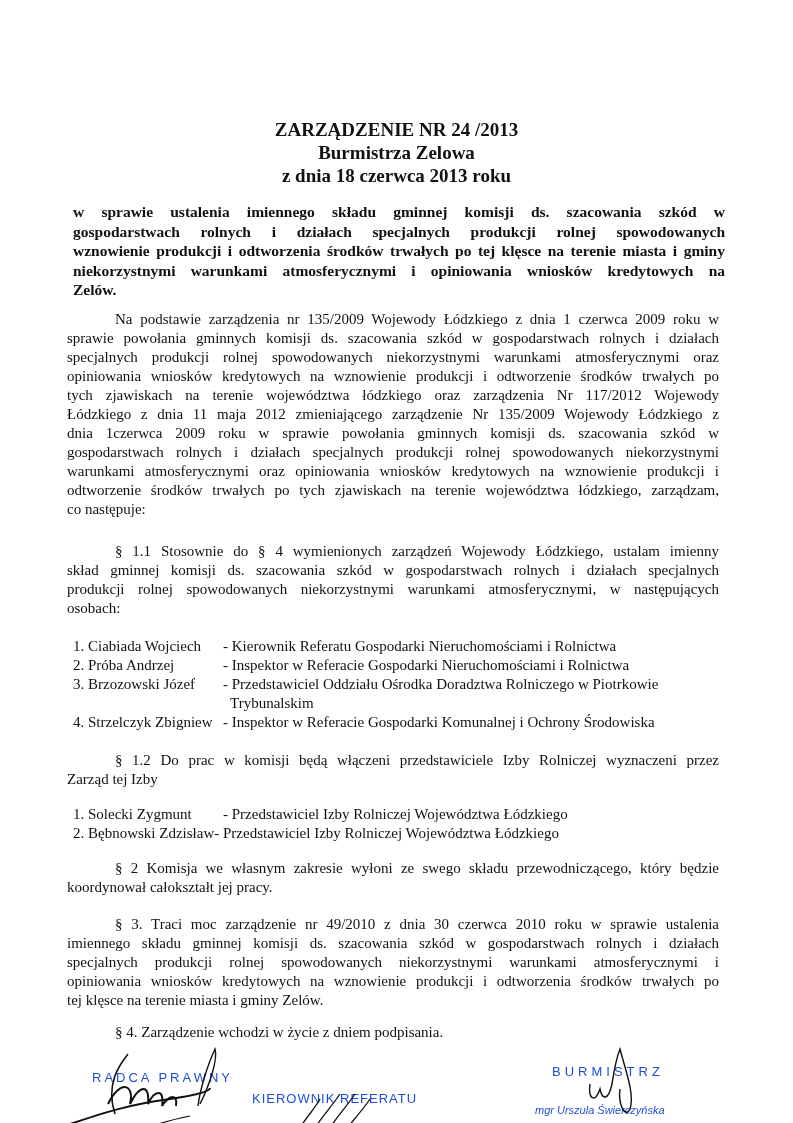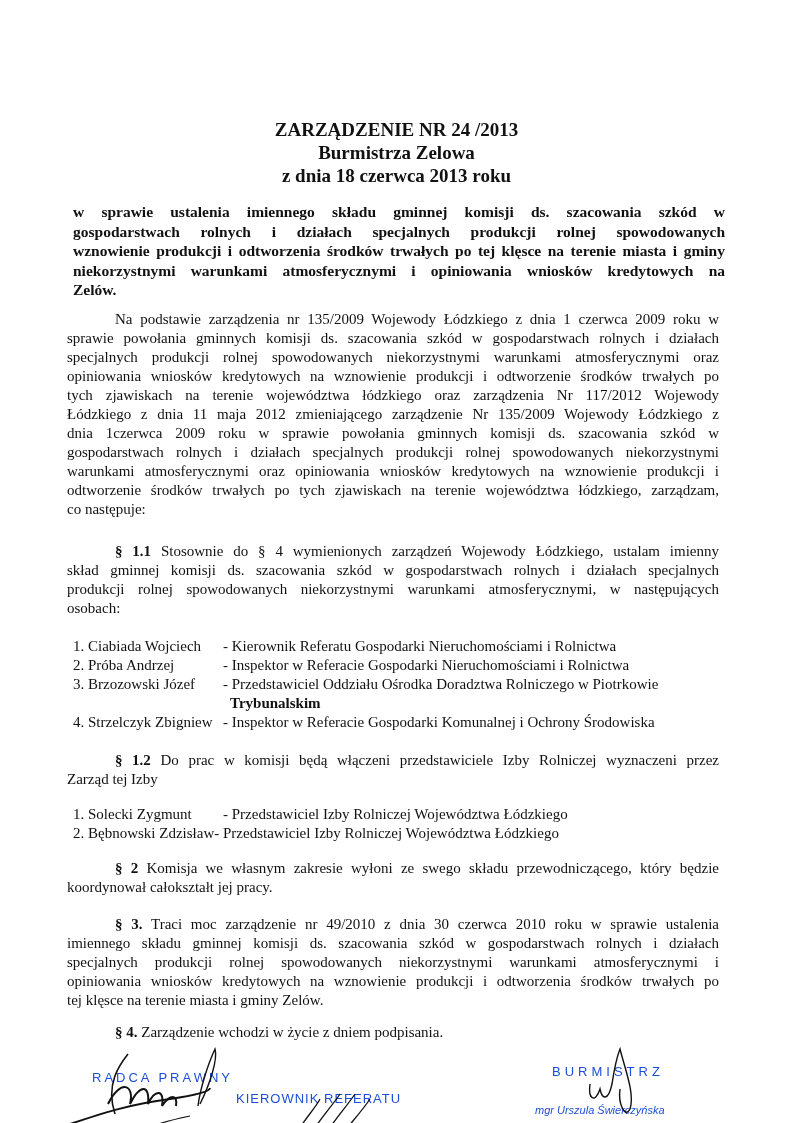--- a/index.html
+++ b/index.html
@@ -7,26 +7,26 @@
          font-family: "Liberation Serif", "DejaVu Serif", serif; color: #111; }
   .page { position: absolute; left: 0; top: 0; width: 644px; height: 1123px; margin-top: 44px; }
   .title { position: absolute; left: 0; width: 793px; text-align: center;
            font-weight: bold; font-size: 19px; line-height: 23px; }
   .subject { position: absolute; left: 73px; width: 652px; font-weight: bold;
              font-size: 15.5px; line-height: 19.5px; }
   .line { display: block; white-space: nowrap; }
   .just { text-align: justify; text-align-last: justify; white-space: normal; }
   .para { position: absolute; left: 67px; width: 652px; font-size: 15px; line-height: 19px; }
   .indent { padding-left: 48px; }
-  .bold { font-weight: bold; }
+  .bold { font-weight: normal; }
   .list { position: absolute; left: 73px; width: 660px; font-size: 15px; line-height: 19px; }
   .row { display: flex; white-space: nowrap; }
   .row .name { width: 150px; flex: none; }
   .row .role { flex: none; }
-  .row.cont .role { padding-left: 157px; font-weight: bold; }
+  .row.cont .role { padding-left: 157px; }
   .sig { position: absolute; font-family: "Liberation Sans", "DejaVu Sans", sans-serif;
          color: #1d4ed8; white-space: nowrap; }
   .stamp-caps { font-size: 13px; letter-spacing: 3px; }
   .sig-name { font-style: italic; font-size: 11px; }
   svg.scribble { position: absolute; overflow: visible; }
 </style>
 </head>
 <body>
 
 <div class="page">
@@ -123,21 +123,21 @@
 
   <div class="sig stamp-caps" style="left:92px; top:1026px;">RADCA PRAWNY</div>
   <svg class="scribble" style="left:60px; top:1000px;" width="160" height="110">
     <path d="M10 80 C 40 70, 70 60, 110 55 C 130 52, 150 48, 150 44" stroke="#111" stroke-width="2" fill="none"></path>
     <path d="M55 70 C 45 40, 60 20, 68 10" stroke="#111" stroke-width="1.6" fill="none"></path>
     <path d="M48 60 C 60 35, 75 40, 70 60 C 80 40, 90 40, 88 60 C 95 45, 105 45, 102 62 C 110 50, 118 50, 116 62" stroke="#111" stroke-width="2" fill="none"></path>
     <path d="M140 60 C 150 40, 158 15, 155 5 C 148 20, 140 45, 138 62" stroke="#111" stroke-width="1.4" fill="none"></path>
     <path d="M60 100 C 80 85, 100 78, 130 72" stroke="#111" stroke-width="1.2" fill="none"></path>
   </svg>
 
-  <div class="sig stamp-caps" style="left:236px; top:1047px; letter-spacing:1px;text-align:right;">KIEROWNIK REFERATU</div>
+  <div class="sig stamp-caps" style="left:252px; top:1047px; letter-spacing:1px;text-align:right;">KIEROWNIK REFERATU</div>
   <div class="sig sig-name" style="left:236px; top:1083px;">mgr inż. Wojciech Ciabiada</div>
   <svg class="scribble" style="left:280px; top:1040px;" width="110" height="70">
     <path d="M10 60 C 20 40, 35 25, 40 15 M25 60 C 35 40, 50 25, 60 10 M40 60 C 50 40, 65 25, 75 10 M55 60 C 65 45, 80 30, 90 15" stroke="#111" stroke-width="1.3" fill="none"></path>
     <path d="M5 62 C 40 58, 80 60, 105 55" stroke="#111" stroke-width="1" fill="none"></path>
   </svg>
 
   <div class="sig stamp-caps" style="left:552px; top:1020px; letter-spacing:4px;">BURMISTRZ</div>
   <div class="sig sig-name" style="left:535px; top:1060px;">mgr Urszula Świerczyńska</div>
   <svg class="scribble" style="left:570px; top:1000px;" width="80" height="90">
     <path d="M20 40 C 18 55, 25 60, 30 45 C 32 55, 38 58, 42 40 C 45 20, 48 10, 50 5 C 55 25, 65 50, 60 65 C 55 75, 48 60, 50 45" stroke="#111" stroke-width="1.4" fill="none"></path>

